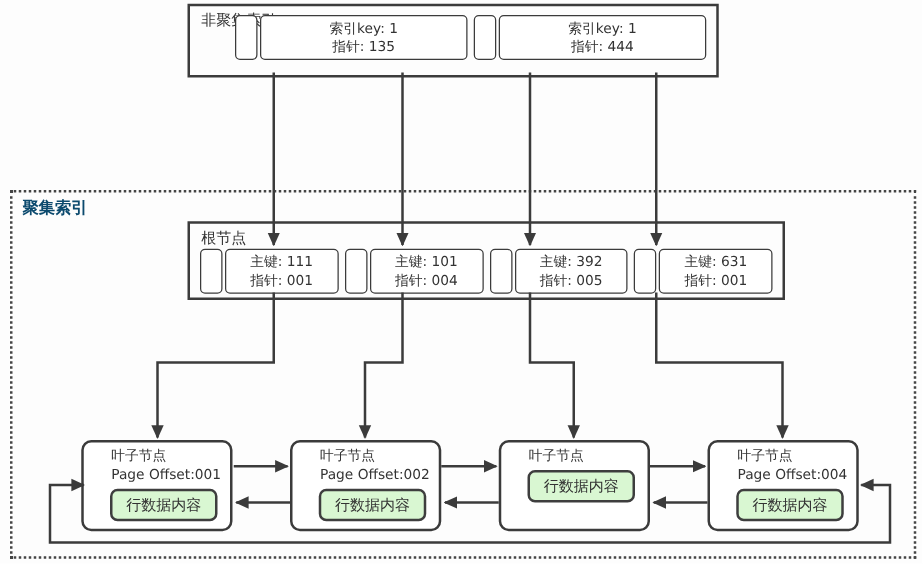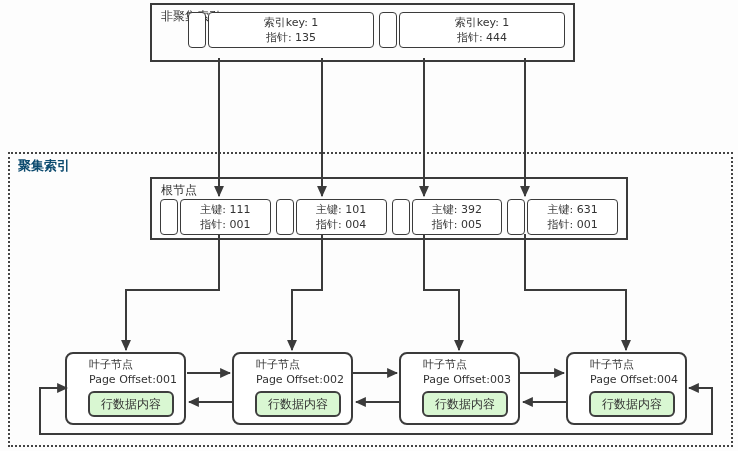--- a/index.html
+++ b/index.html
@@ -110,21 +110,20 @@
     <div class="leaf-line">Page Offset:001</div>
     <div class="row-data-btn">行数据内容</div>
   </div>
   <div class="leaf" style="left:232px;">
     <div class="leaf-line">叶子节点</div>
     <div class="leaf-line">Page Offset:002</div>
     <div class="row-data-btn">行数据内容</div>
   </div>
   <div class="leaf" style="left:399px;">
     <div class="leaf-line">叶子节点</div>
-    <div class="leaf-line">Page Offset:003</div>
     <div class="row-data-btn">行数据内容</div>
   </div>
   <div class="leaf" style="left:566px;">
     <div class="leaf-line">叶子节点</div>
     <div class="leaf-line">Page Offset:004</div>
     <div class="row-data-btn">行数据内容</div>
   </div>
 
   <svg class="arrows" width="738" height="451" viewBox="0 0 738 451">
     <defs>

